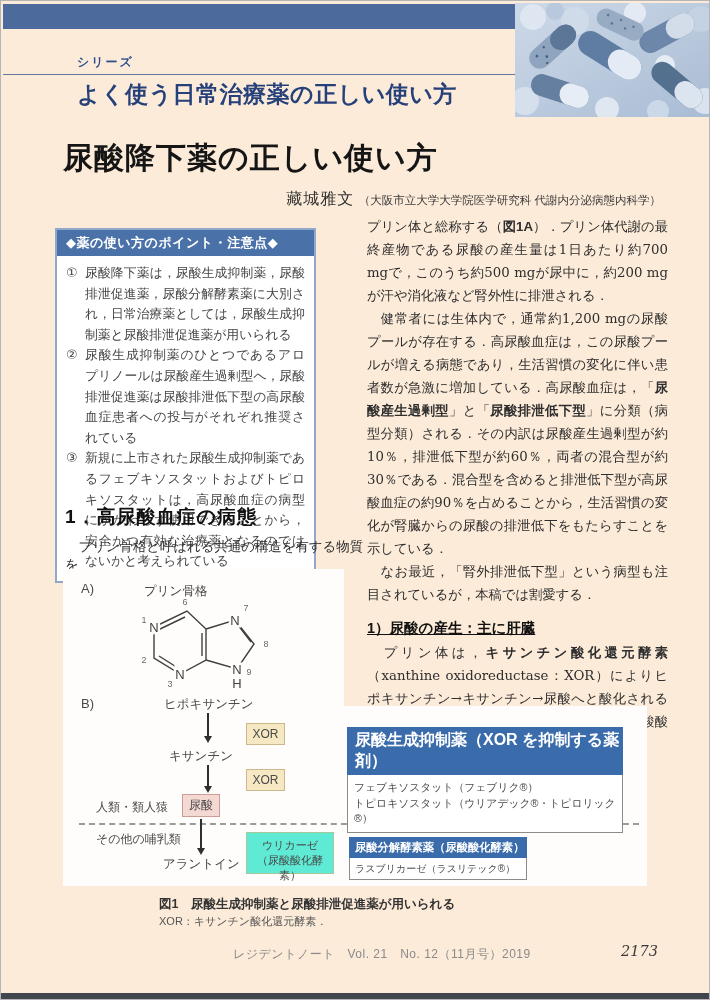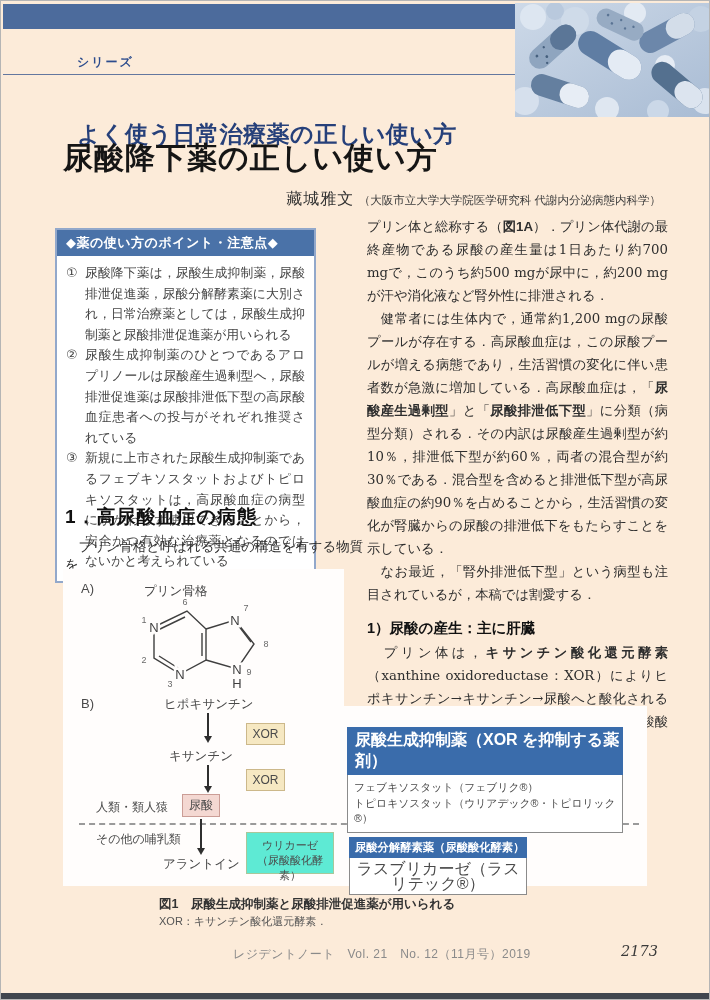--- a/index.html
+++ b/index.html
@@ -1,17 +1,17 @@
 <!DOCTYPE html>
 <html><head>
 <meta charset="utf-8">
 <style>
   html,body{margin:0;padding:0;background:#ffffff;}
   .sans{font-family:"Liberation Sans","DejaVu Sans",sans-serif;}
-  .serif{font-family:Liberation Serif, serif;margin-top:40px;}
+  .serif{font-family:Liberation Serif, serif;}
   #page{
     position:relative;width:708px;height:998px;margin:0;
     background:#fcebd9;border:1px solid #b5b5b5;overflow:hidden;
     font-family:"Liberation Sans","DejaVu Sans",sans-serif;
   }
   
   #top-bar{position:absolute;left:2px;top:3px;width:512px;height:25px;background:#4c6b9c;}
   #pills-photo{position:absolute;left:514px;top:2px;width:194px;height:114px;}
   #series-label{position:absolute;left:76px;top:53px;font-size:12px;letter-spacing:2px;color:#2c4c8d;font-weight:bold;}
   #series-line{position:absolute;left:2px;top:73px;width:512px;height:1px;background:#6d7f9e;background:#63779f;}
@@ -28,21 +28,21 @@
   .point-item{display:flex;font-size:12.8px;line-height:20.6px;color:#454545;}
   .point-num{width:19px;flex:none;}
   .point-text{flex:1;text-align:justify;}
   
   #left-col{position:absolute;left:64px;top:503px;width:300px;}
   #section1-heading{font-size:19px;font-weight:bold;color:#111;letter-spacing:1px;}
   #section1-lead{margin-top:8px;font-size:13.4px;color:#2e2e2e;text-indent:1em;font-family:"DejaVu Serif","Liberation Serif",serif;}
   #right-col{position:absolute;left:366px;top:214px;width:301px;font-family:"DejaVu Serif","Liberation Serif",serif;}
   #right-col p{margin:0;font-size:13.3px;line-height:23px;color:#2e2e2e;text-align:justify;}
   #right-col .bold-term{font-weight:bold;font-family:"Liberation Sans","DejaVu Sans",sans-serif;}
-  #subheading1{margin:13px 0 3px 0;font-size:14.5px;font-weight:bold;color:#111;font-family:"Liberation Sans","DejaVu Sans",sans-serif;}
+  #subheading1{margin:13px 0 3px 0;font-size:14.5px;font-weight:bold;color:#111;font-family:"Liberation Sans","DejaVu Sans",sans-serif;text-decoration:underline;}
   
   .fig-white{position:absolute;background:#fffdfc;}
   #fig-rect-a{left:62px;top:568px;width:281px;height:317px;}
   #fig-rect-b{left:343px;top:705px;width:303px;height:180px;}
   .fig-label{position:absolute;font-size:13px;color:#4a4a4a;}
   .fig-text{position:absolute;font-size:12.5px;color:#4a4a4a;}
   .arrow-v{position:absolute;width:2px;background:#2f2f2f;}
   .arrow-v::after{content:"";position:absolute;bottom:-6px;left:-3px;border-left:4px solid transparent;border-right:4px solid transparent;border-top:7px solid #2f2f2f;}
   .enz-box{position:absolute;box-sizing:border-box;text-align:center;font-size:12px;color:#4a4a4a;}
   #xor-box-1,#xor-box-2{left:245px;width:39px;height:22px;line-height:20px;background:#f6e8c2;border:1px solid #ccb88a;}
@@ -52,21 +52,21 @@
   #uricase-box{left:245px;top:831px;width:88px;height:42px;background:#5eead4;border:1px solid #a8c79a;font-size:11px;line-height:15px;padding-top:5px;}
   #species-divider{position:absolute;left:78px;top:822px;width:560px;border-top:2px dashed #9a9a9a;}
   .drug-box{position:absolute;box-sizing:border-box;}
   #drug-box-1{left:346px;top:726px;width:276px;}
   #drug-box-2{left:348px;top:836px;width:178px;}
   .drug-header{background:#3a6cab;color:#fff;font-weight:bold;padding:3px 0 3px 8px;}
   #drug-box-1 .drug-header{font-size:16px;}
   #drug-box-2 .drug-header{font-size:11.3px;padding-left:6px;}
   .drug-body{background:#fff;border:1px solid #8b8b8b;border-top:none;color:#4a4a4a;}
   #drug-box-1 .drug-body{padding:5px 6px;font-size:10.8px;line-height:15.5px;}
-  #drug-box-2 .drug-body{padding:3px 5px;font-size:16px;line-height:15px;text-align:center;}
+  #drug-box-2 .drug-body{padding:3px 5px;font-size:10px;line-height:15px;}
   #fig-caption{position:absolute;left:158px;top:895px;font-size:12.5px;font-weight:bold;color:#333;}
   #fig-caption-note{position:absolute;left:158px;top:913px;font-size:11px;color:#555;}
   
   #footer-journal{position:absolute;left:232px;top:945px;font-size:12px;color:#8a8a8a;letter-spacing:0.5px;}
   #footer-page-num{position:absolute;left:620px;top:942px;font-size:14.5px;font-style:italic;color:#3a3a3a;font-family:"DejaVu Serif","Liberation Serif",serif;}
   #bottom-bar{position:absolute;left:0;bottom:0;width:100%;height:6px;background:#41464e;}
   
   .atom-label{font-family:"Liberation Sans","DejaVu Sans",sans-serif;font-size:13px;fill:#3f3f3f;}
   .atom-num{font-family:"Liberation Sans","DejaVu Sans",sans-serif;font-size:9px;fill:#6a6a6a;}
 </style>

